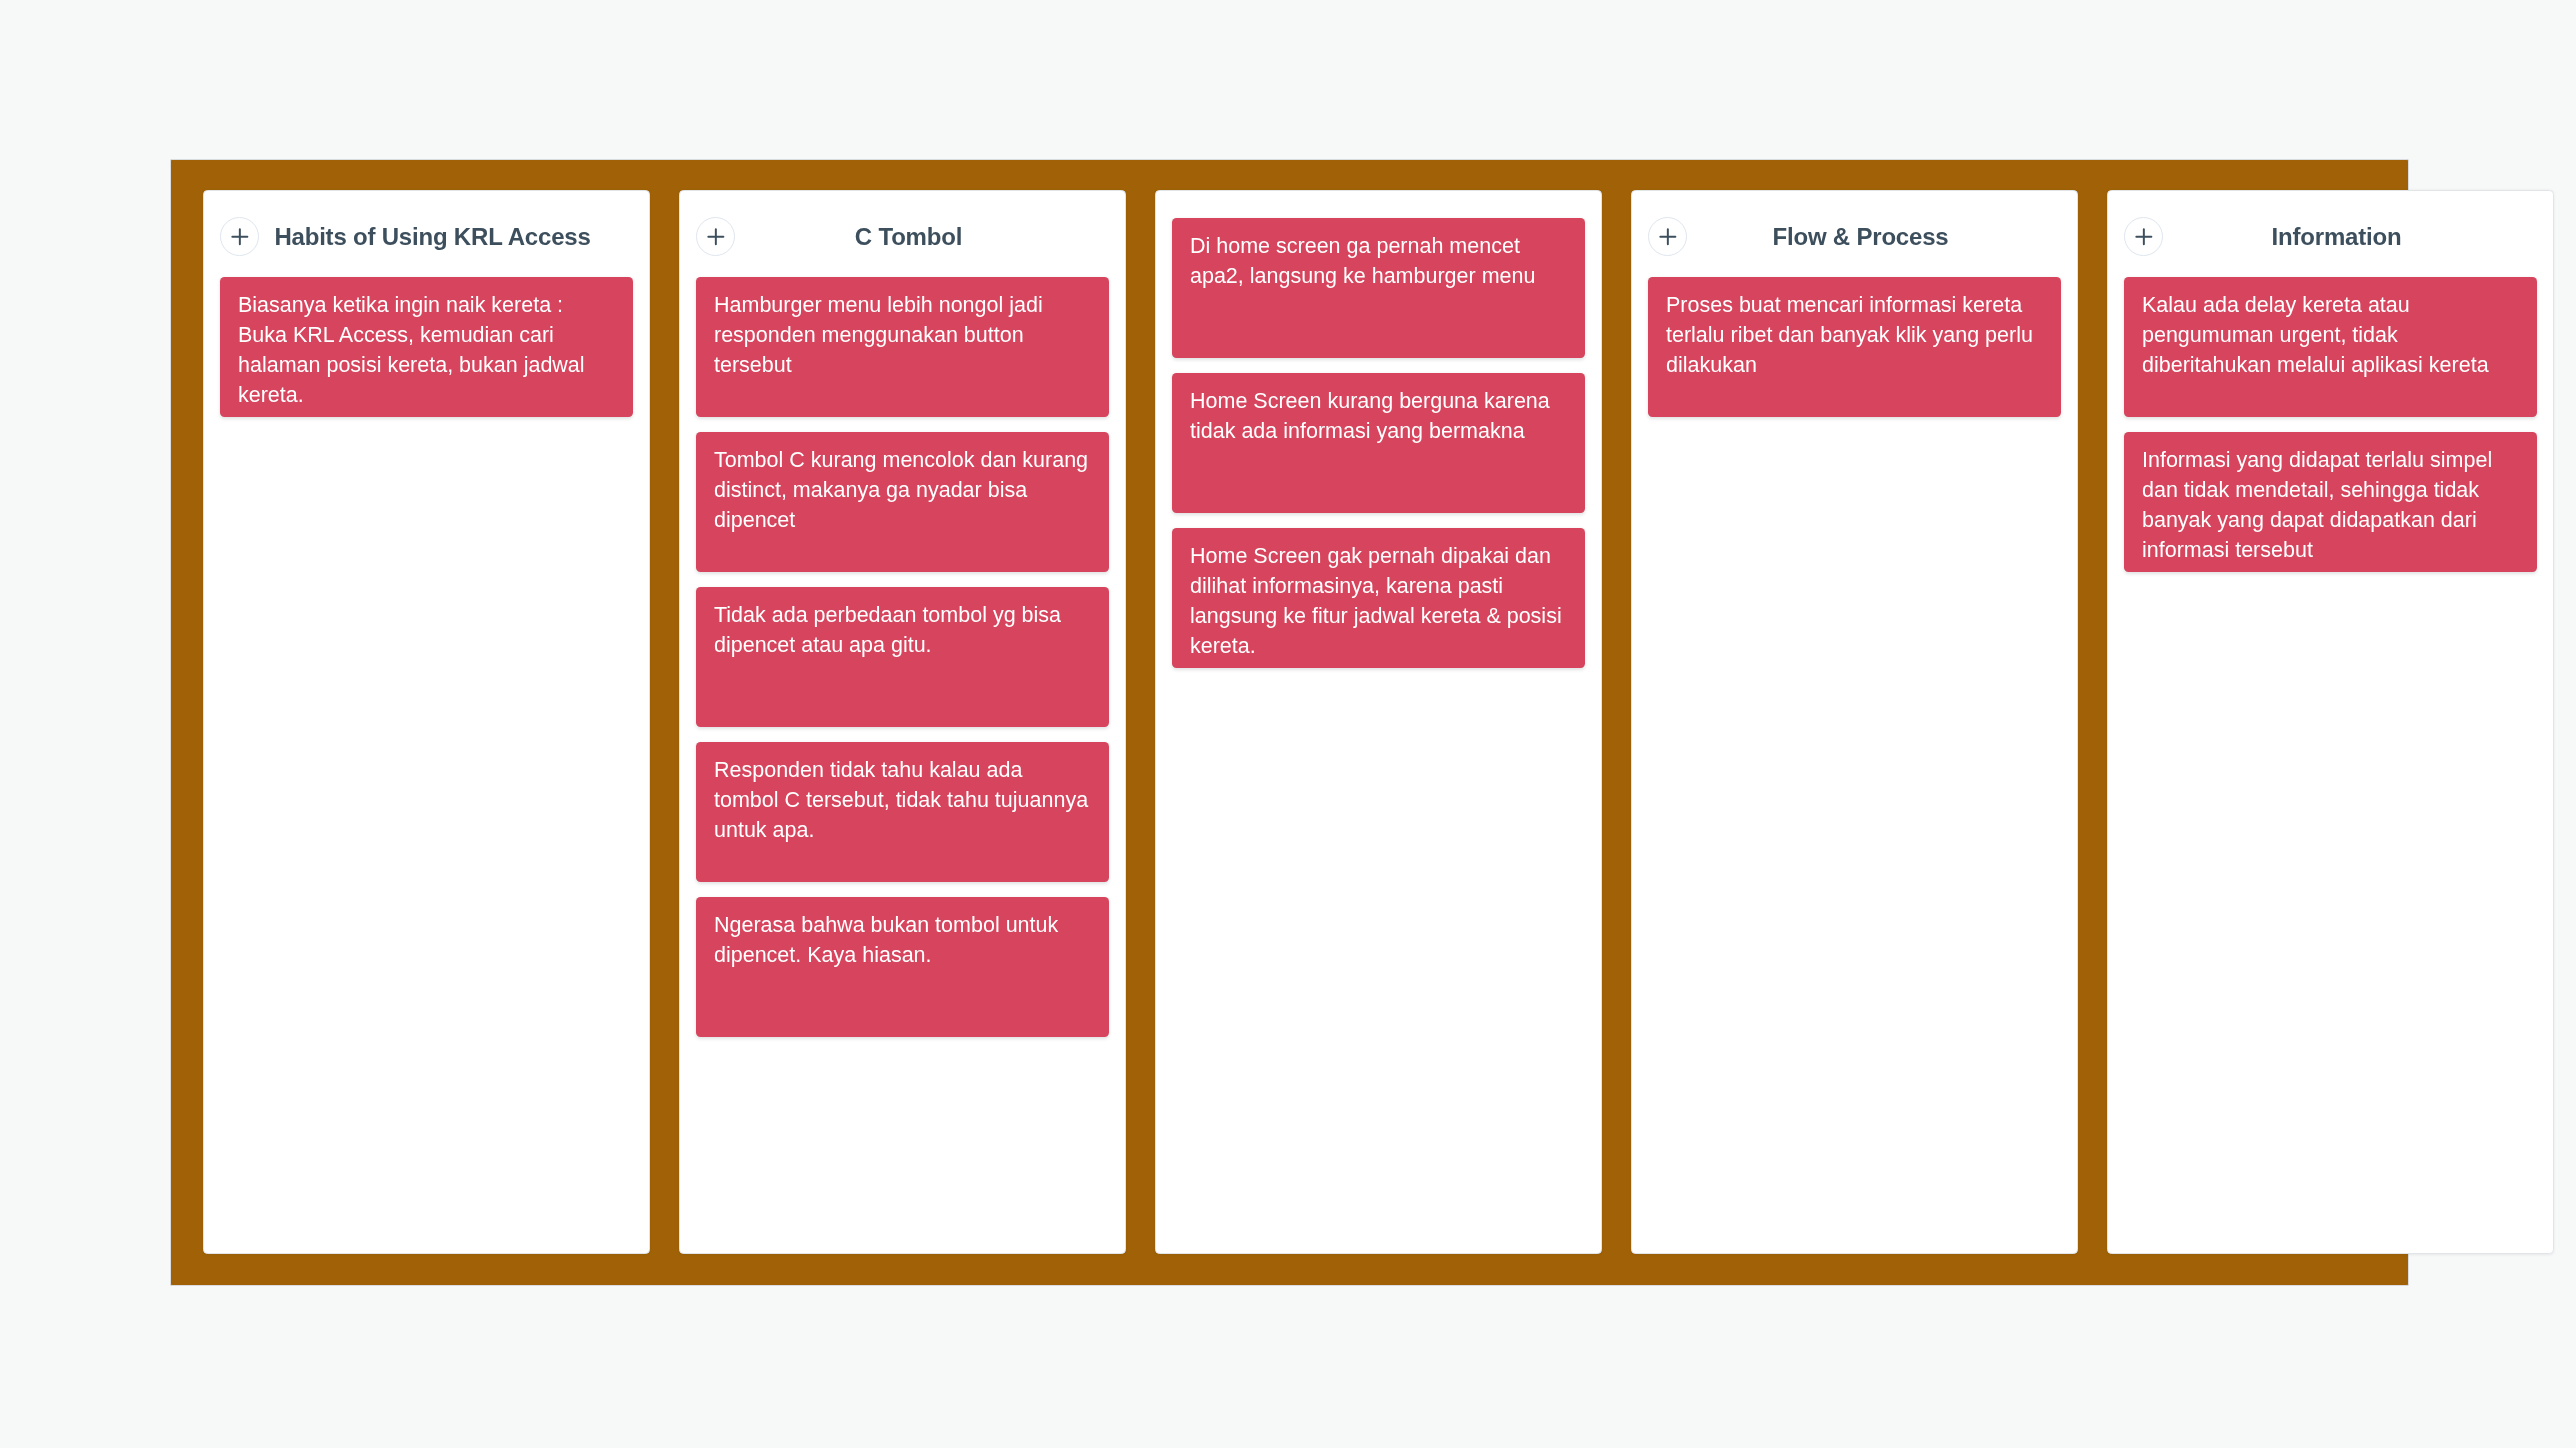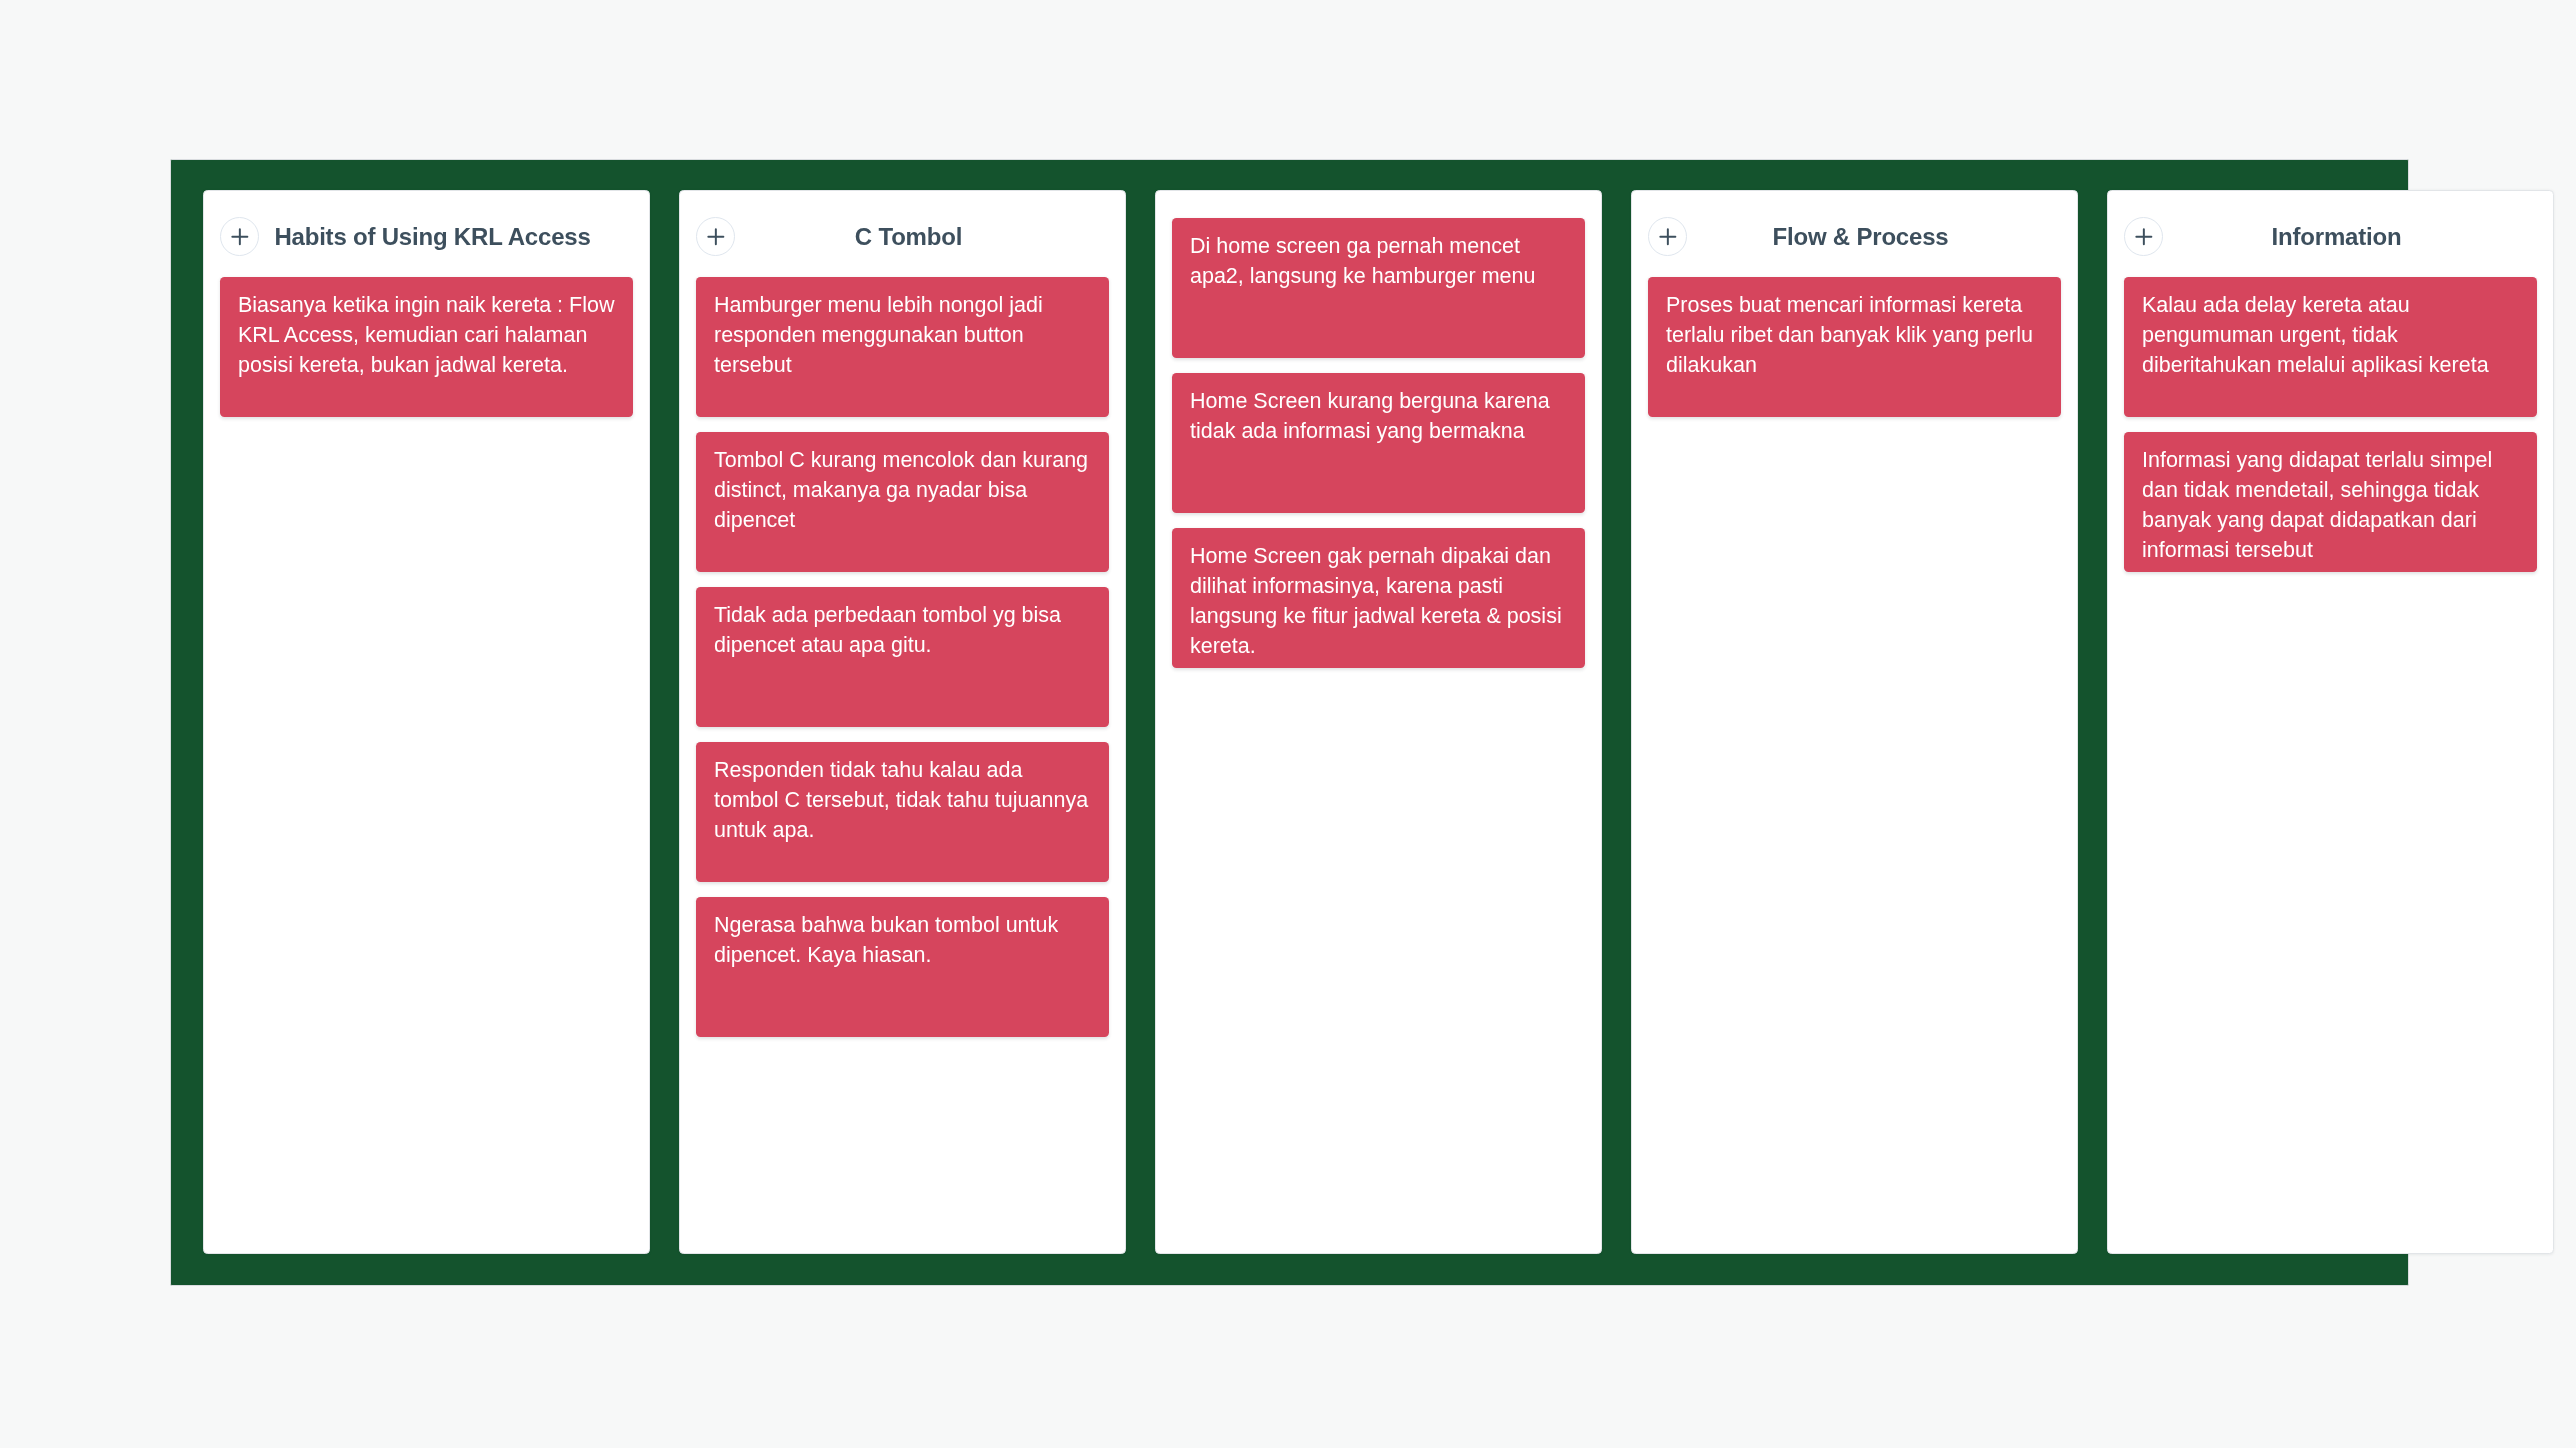--- a/index.html
+++ b/index.html
@@ -12,21 +12,21 @@
     font-family: "Liberation Sans", sans-serif;
     overflow: hidden;
   }
 
   #board-frame {
     position: absolute;
     left: 170px;
     top: 159px;
     width: 2239px;
     height: 1127px;
-    background: #14532d;
+    background: #a16207;
     border: 0.9px solid #d9dcdf;
     border-radius: 1.8px;
   }
 
   #columns {
     position: absolute;
     left: 32px;
     top: 30px;
     display: flex;
     gap: 29px;
@@ -113,21 +113,21 @@
             <span>
               <svg width="19.7" height="19.7" viewBox="0 0 22 22" aria-hidden="true">
                 <path d="M11 2.6 V19.4 M2.6 11 H19.4" stroke="#3d4f5d" stroke-width="2.2" stroke-linecap="round"></path>
               </svg>
             </span>
           </div>
           <div class="column-title">Habits of Using KRL Access</div>
         </div>
         <div class="cards">
           <div class="sticky-card">
-            <div class="sticky-card-text">Biasanya ketika ingin naik kereta : Flow KRL Access, kemudian cari halaman posisi kereta, bukan jadwal kereta.</div>
+            <div class="sticky-card-text">Biasanya ketika ingin naik kereta : Buka KRL Access, kemudian cari halaman posisi kereta, bukan jadwal kereta.</div>
           </div>
         </div>
       </div>
       <div class="column">
         <div class="column-header">
           <div class="add-card-button">
             <span>
               <svg width="19.7" height="19.7" viewBox="0 0 22 22" aria-hidden="true">
                 <path d="M11 2.6 V19.4 M2.6 11 H19.4" stroke="#3d4f5d" stroke-width="2.2" stroke-linecap="round"></path>
               </svg>

